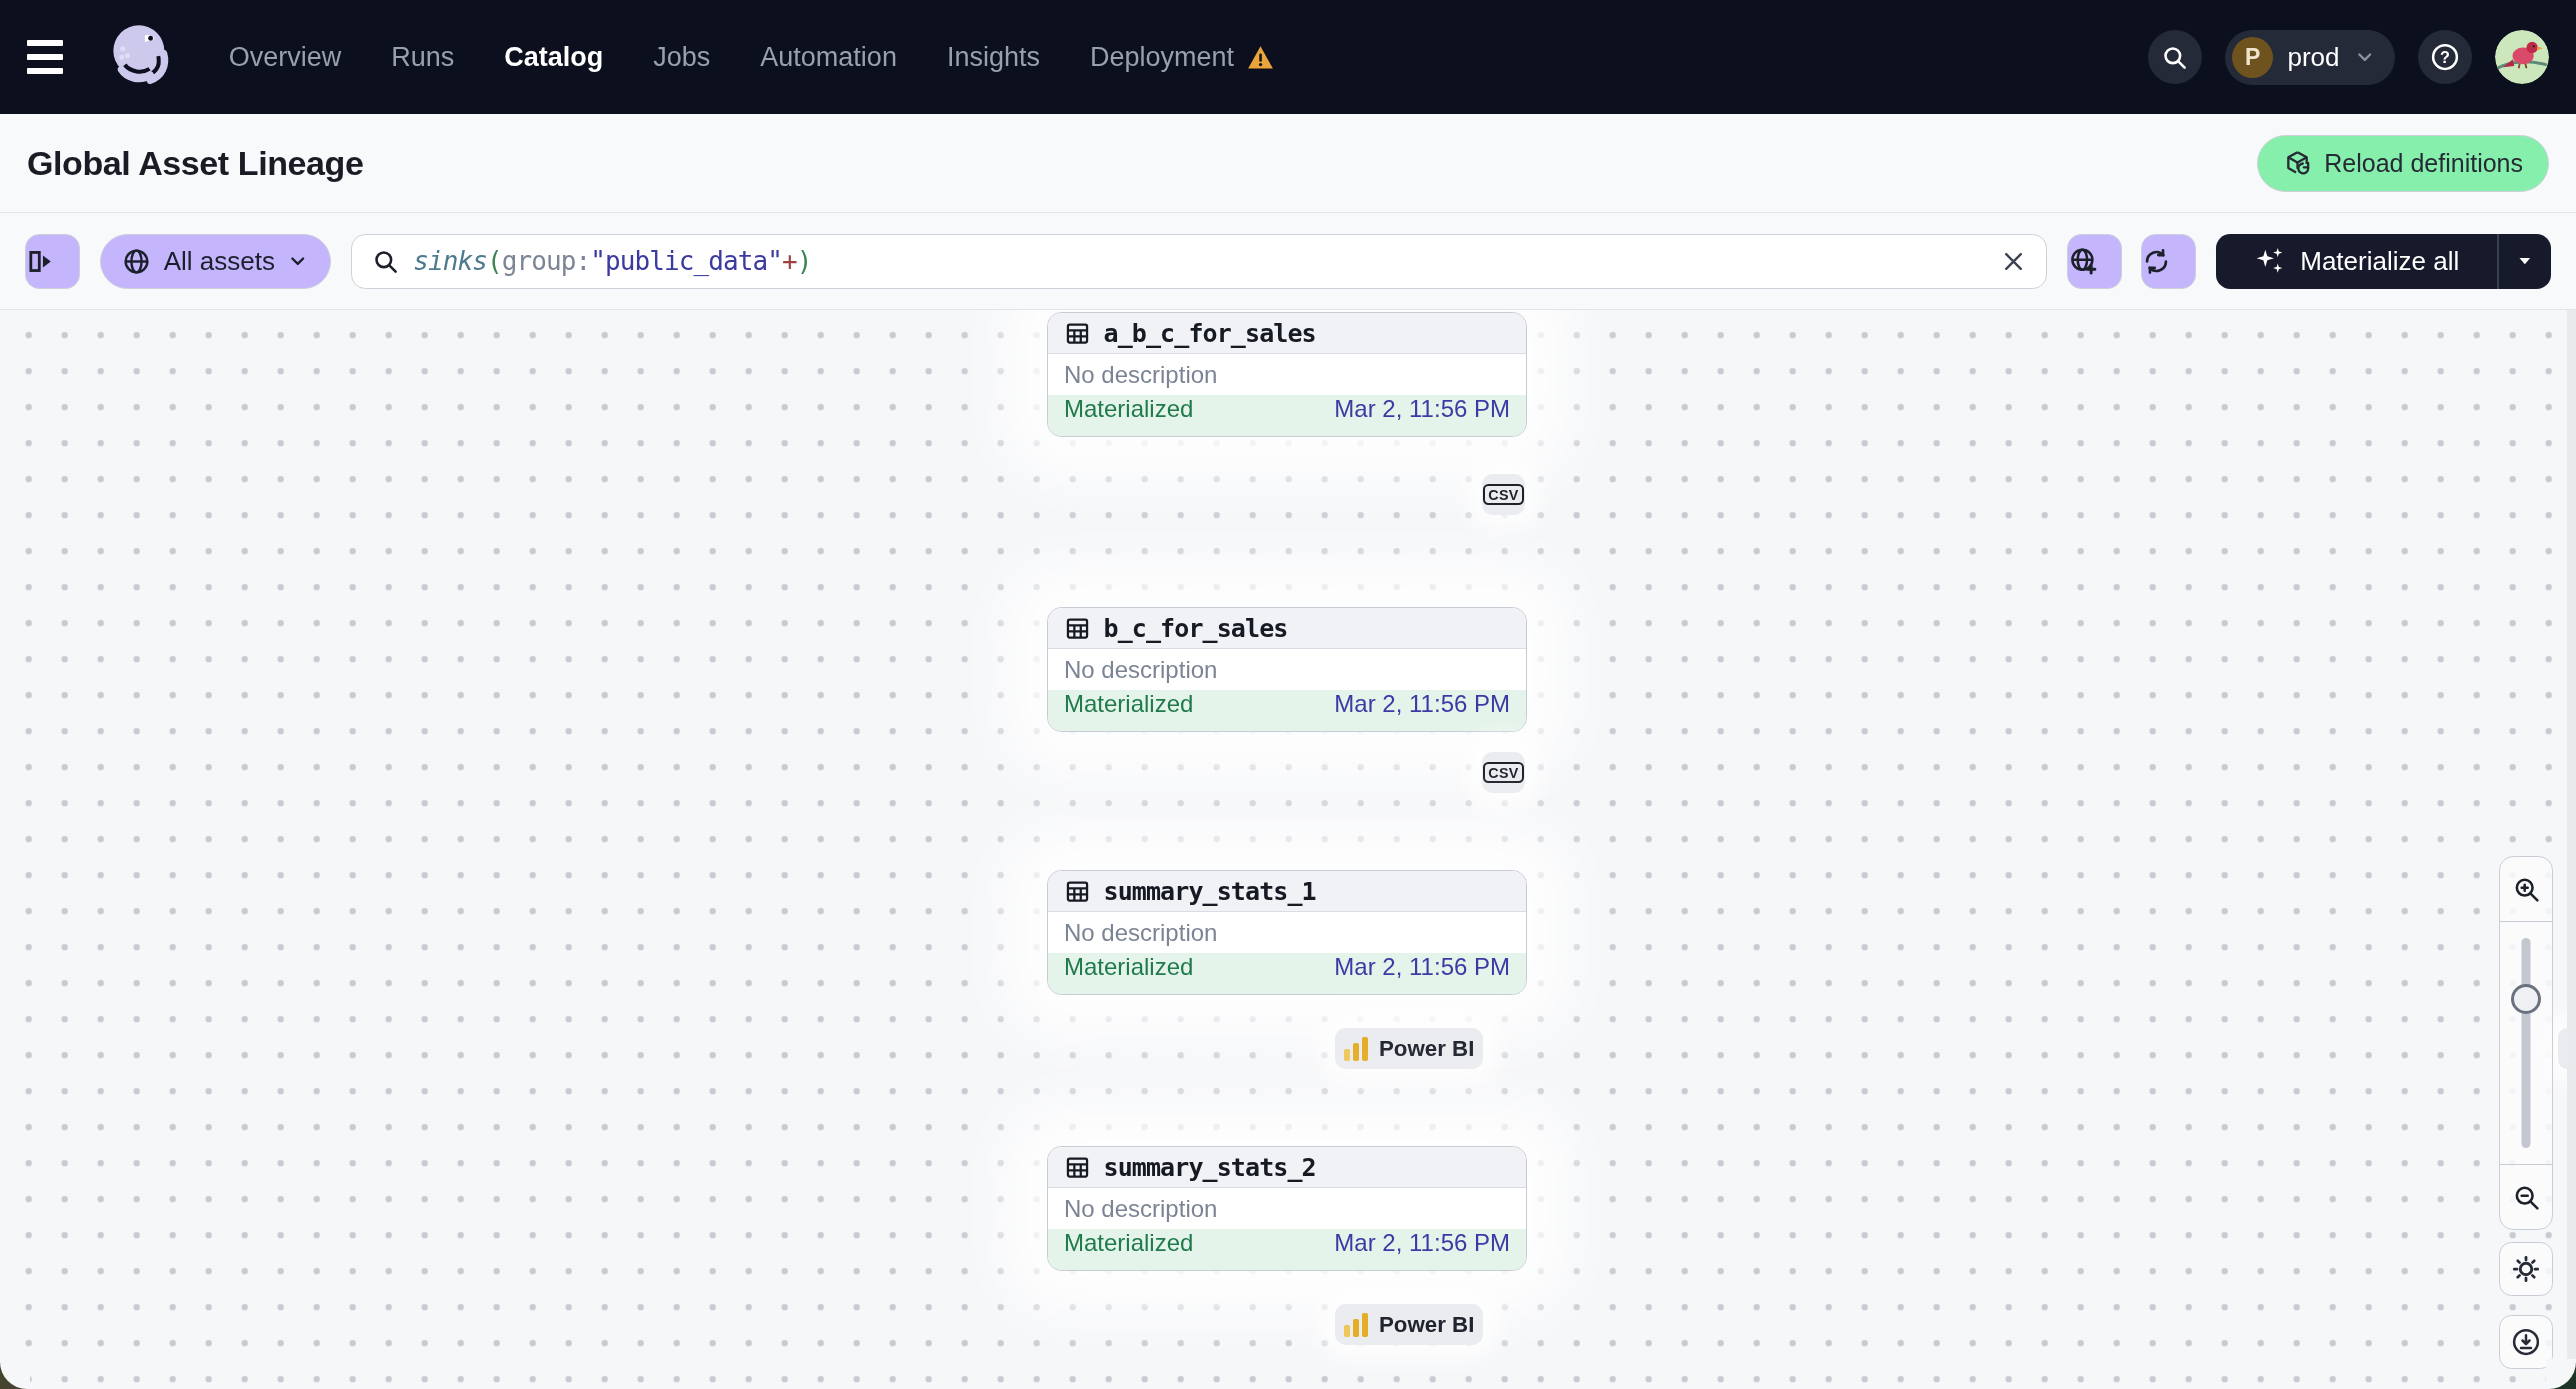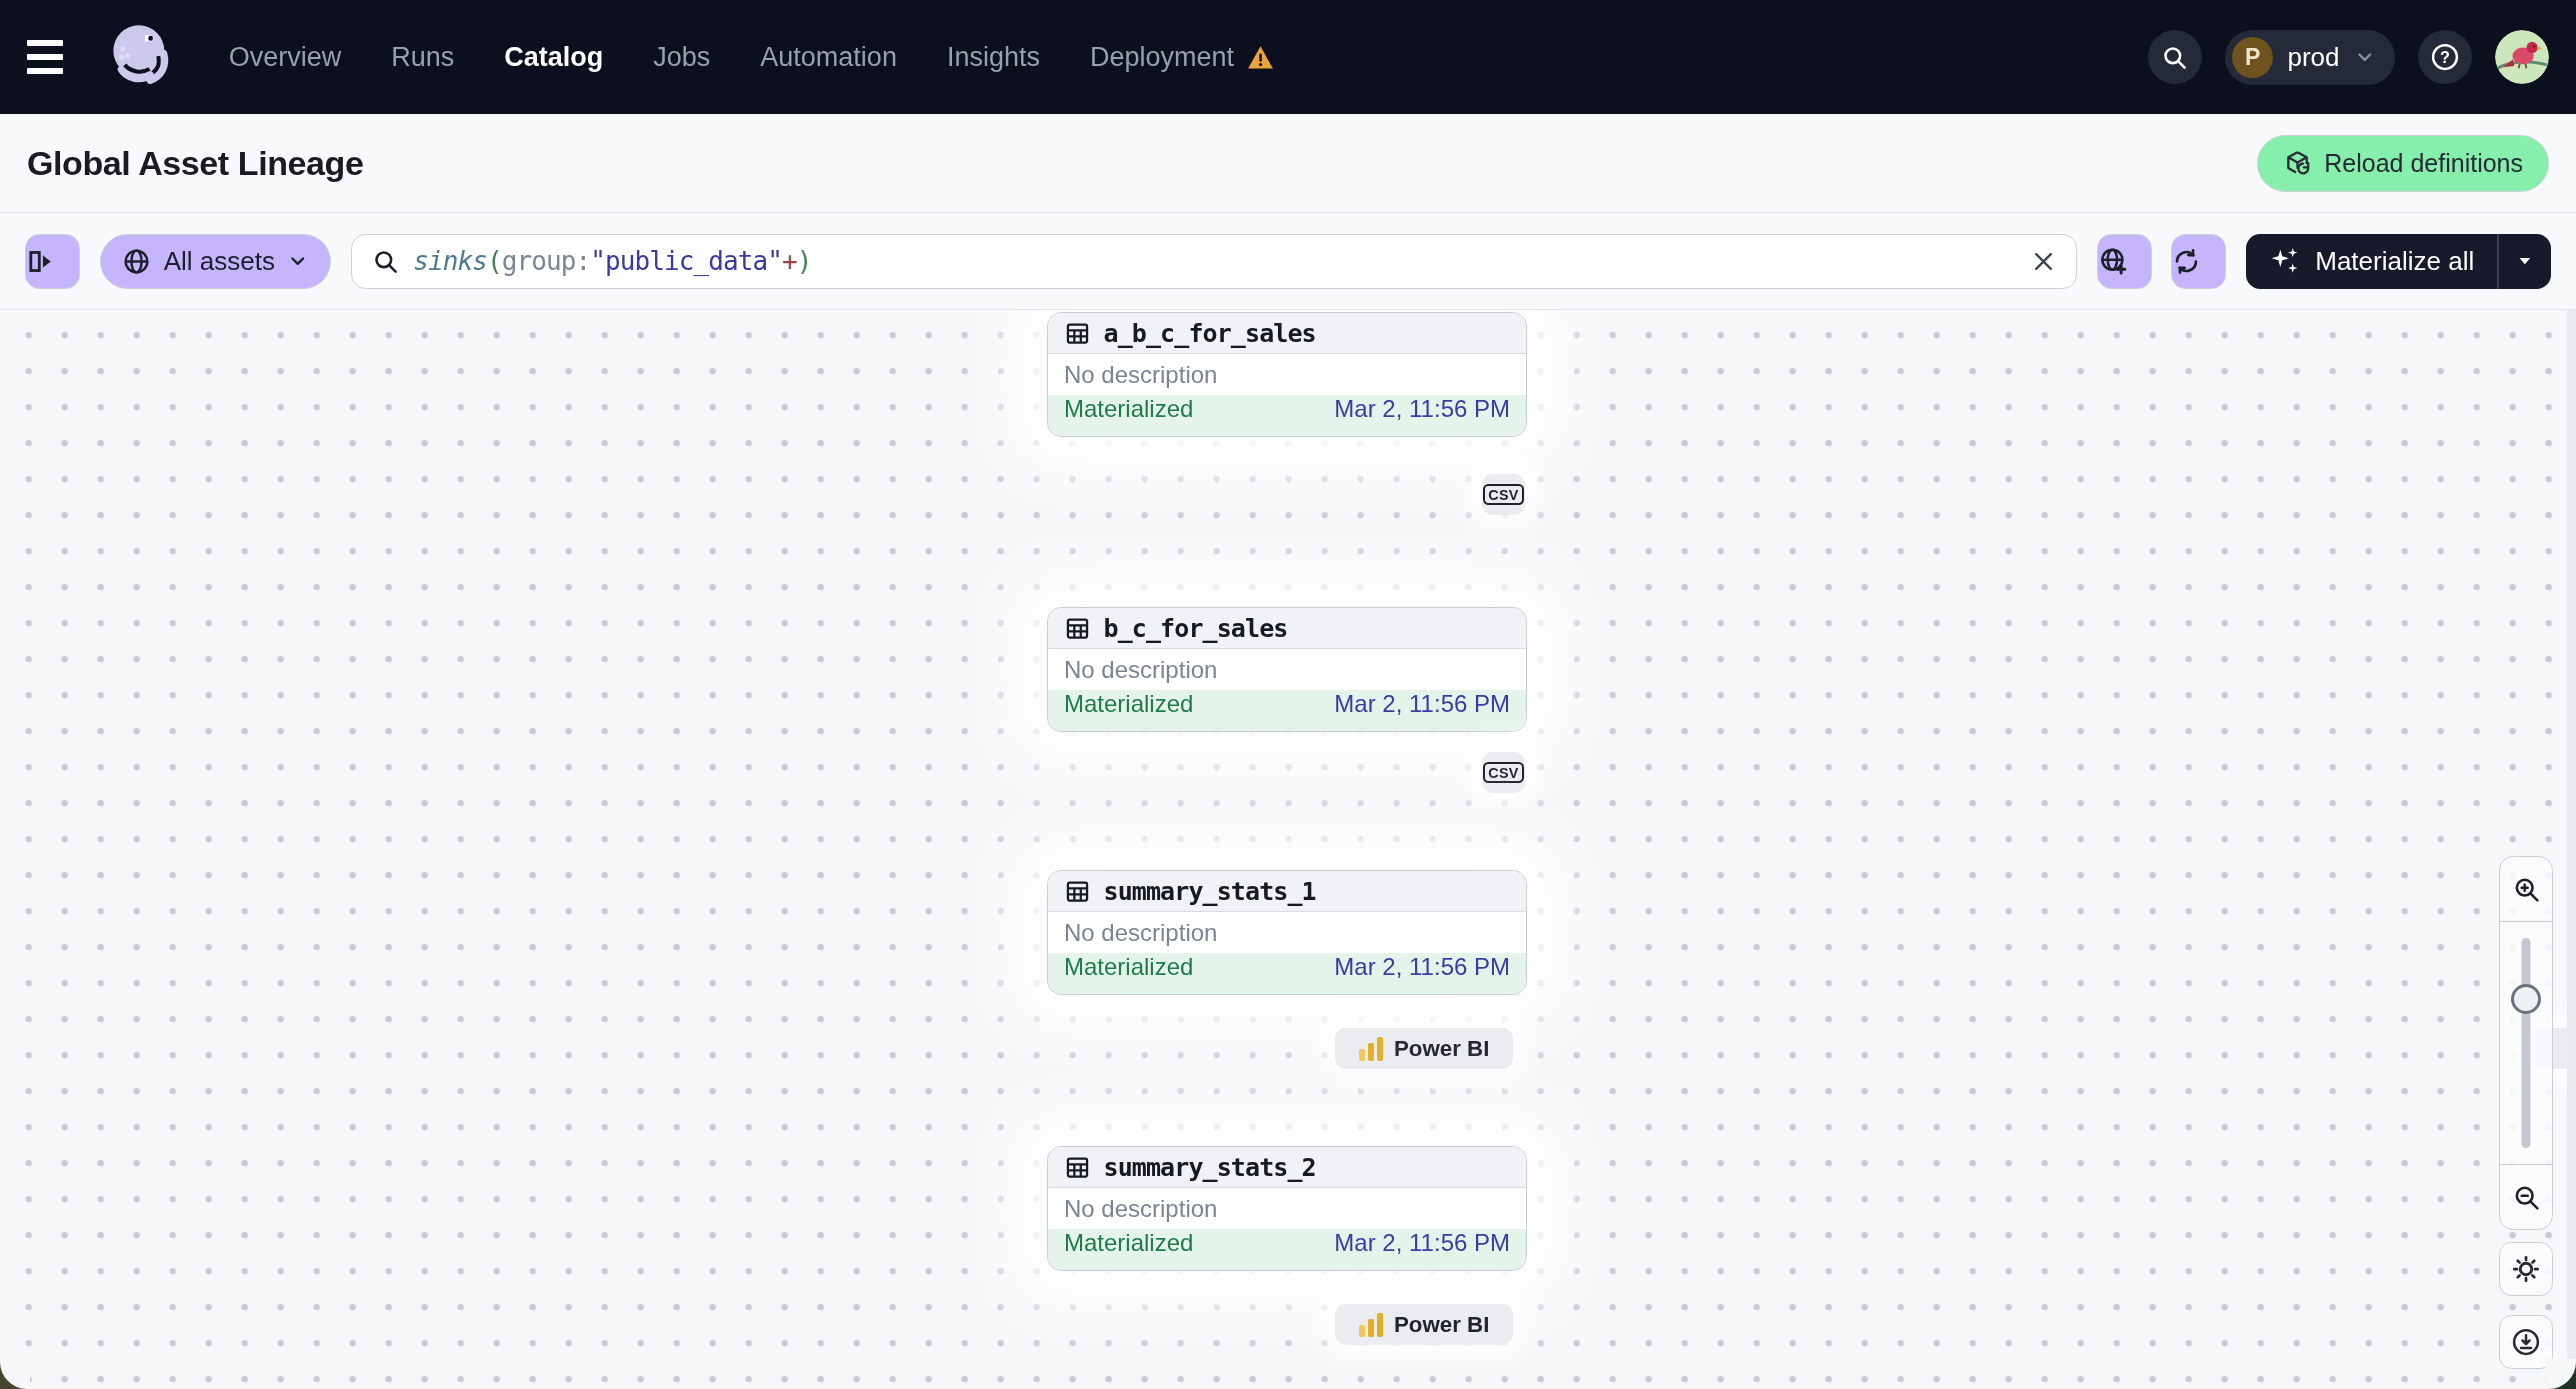--- a/index.html
+++ b/index.html
@@ -38,40 +38,40 @@
   .search-field { flex:1; height:55px; border-radius:14.3px; border:1.8px solid #ccd1d9; background:#ffffff; display:flex; align-items:center; padding:0 19.7px; cursor:text; }
   .search-field .mag { color:#1c2029; margin-right:14.3px; flex:0 0 auto; }
   .query { font-family:"DejaVu Sans Mono", monospace; font-size:26px; letter-spacing:-0.9px; white-space:pre; }
   .tk-function { color:#4e7a8f; font-style:italic; }
   .tk-paren { color:#3e8355; }
   .tk-attribute { color:#7c8594; }
   .tk-string { color:#3a3aa0; }
   .tk-operator { color:#a04040; }
   .clear-x { margin-left:auto; border:none; background:transparent; color:#3c4250; cursor:pointer; display:flex; align-items:center; }
   .materialize { height:55px; border-radius:14.3px; background:#161a2b; display:flex; align-items:stretch; overflow:hidden; flex:0 0 auto; }
-  .materialize-main { display:flex; align-items:center; gap:14.3px; padding:0 23px; color:#ffffff; font-size:26px; background:transparent; border:none; cursor:pointer; font-family:inherit; }
+  .materialize-main { display:flex; align-items:center; gap:14.3px; padding:0 38px; color:#ffffff; font-size:26px; background:transparent; border:none; cursor:pointer; font-family:inherit; }
   .materialize-divider { width:1.8px; background:#3a3f4f; }
   .materialize-caret { width:52px; display:flex; align-items:center; justify-content:center; color:#ffffff; background:transparent; border:none; cursor:pointer; }
 
   
   .canvas { position:relative; flex:1; background:#f6f7f9;
     background-image:radial-gradient(circle, #c9cbd3 3.1px, rgba(201,203,211,0) 3.6px);
     background-size:36px 36px; background-position:10.7px 7.2px; overflow:hidden; }
   .node { position:absolute; left:1047px; width:480px; background:#ffffff; border:1.8px solid #c6cbd4; border-radius:14.3px;
     box-shadow:0 0 63px 40px rgba(255,255,255,0.9); overflow:hidden; cursor:pointer; }
   .node-header { height:41px; background:#f0f2f5; border-bottom:1.8px solid #d9dde3; display:flex; align-items:center; gap:12.5px; padding:0 16px; color:#161a22; }
   .node-name { font-family:"DejaVu Sans Mono", monospace; font-size:25px; font-weight:700; letter-spacing:-0.9px; }
   .node-desc { height:41px; display:flex; align-items:center; padding:0 16px; color:#7b8494; font-size:24px; }
   .node-footer { height:41px; background:#e4f4ea; display:flex; align-items:flex-start; justify-content:space-between; padding:0 16px; }
   .node-status { color:#207a4c; font-size:24px; }
   .node-time { color:#3b3ba5; font-size:24px; }
   .kind-badge { position:absolute; background:#ebecf0; border-radius:10.7px; display:flex; align-items:center; justify-content:center; gap:10.7px; cursor:pointer; box-shadow:0 0 23px 14.3px rgba(255,255,255,0.8); }
   .csv-badge { width:43px; height:41px; }
   .csv-chip { border:2.7px solid #1c2029; border-radius:5.4px; padding:0.9px 3.6px; font-size:14.3px; font-weight:700; color:#1c2029; letter-spacing:0.4px; font-family:"Liberation Sans", sans-serif; }
-  .pbi-badge { height:41px; padding:0 24px; }
+  .pbi-badge { height:41px; padding:0 9px; }
   .pbi-icon { display:flex; align-items:flex-end; gap:2.7px; height:25px; }
   .pbi-icon i { display:block; width:6.3px; border-radius:1.8px; }
   .pbi-icon .b1 { height:11.6px; background:#edc75a; }
   .pbi-icon .b2 { height:18px; background:#e3ad26; }
   .pbi-icon .b3 { height:24px; background:#e3ad26; }
   .pbi-label { font-size:22.3px; font-weight:700; color:#20242e; }
 
   
   .zoom-panel { position:absolute; right:23px; top:546px; width:54px; height:374px; border:1.8px solid #c9ced6; border-radius:14.3px; background:rgba(252,252,253,0.85); display:flex; flex-direction:column; }
   .zoom-btn { height:64px; flex:0 0 auto; border:none; background:transparent; color:#1c2029; display:flex; align-items:center; justify-content:center; cursor:pointer; }

